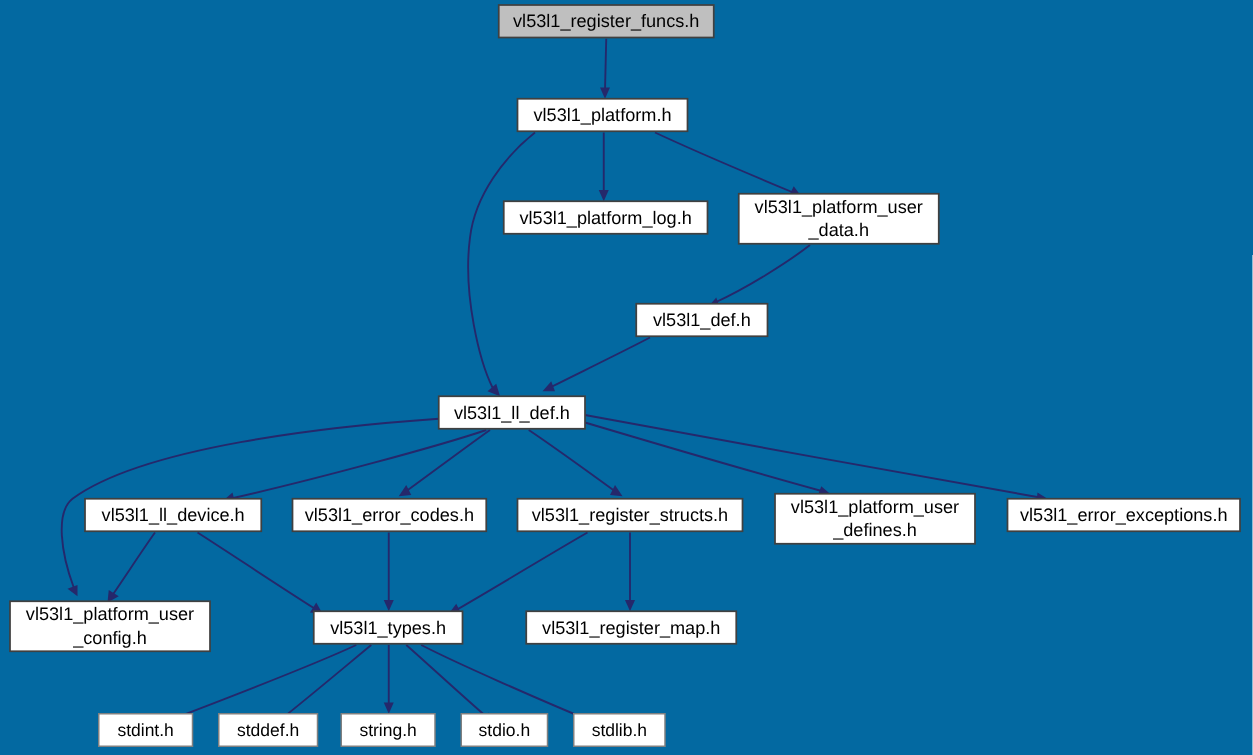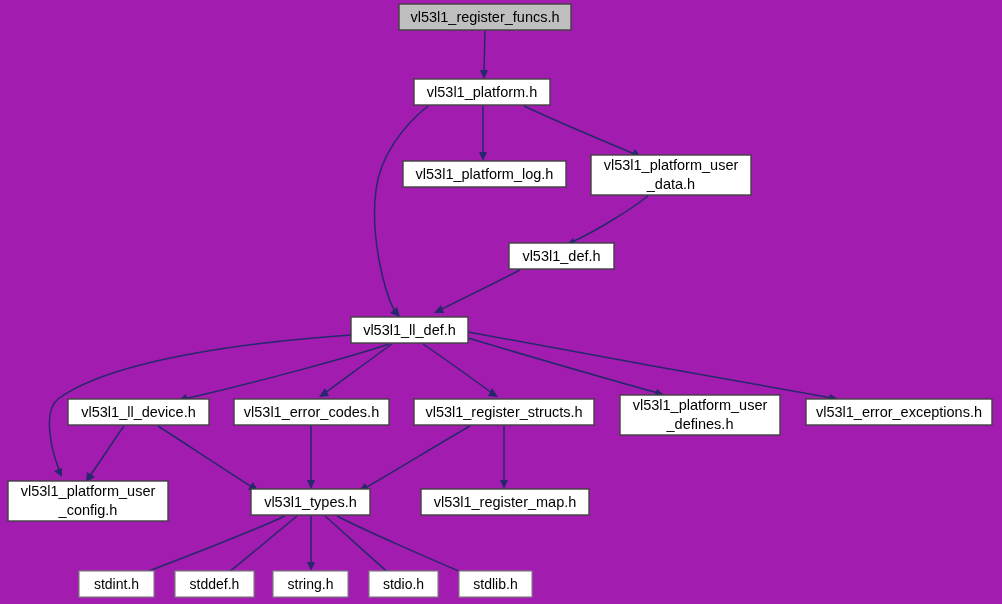--- a/index.html
+++ b/index.html
@@ -4,21 +4,21 @@
 <style>
   html, body {
     margin: 0;
     padding: 0;
     background: #ffffff;
   }
   #graph-root {
     position: relative;
     width: 1002px;
     height: 604px;
-    background: #a21caf;
+    background: #0369a1;
     overflow: hidden;
     font-family: "Liberation Sans", sans-serif;
   }
   svg#graph-canvas {
     position: absolute;
     left: 0;
     top: 0;
     width: 1002px;
     height: 604px;
   }

